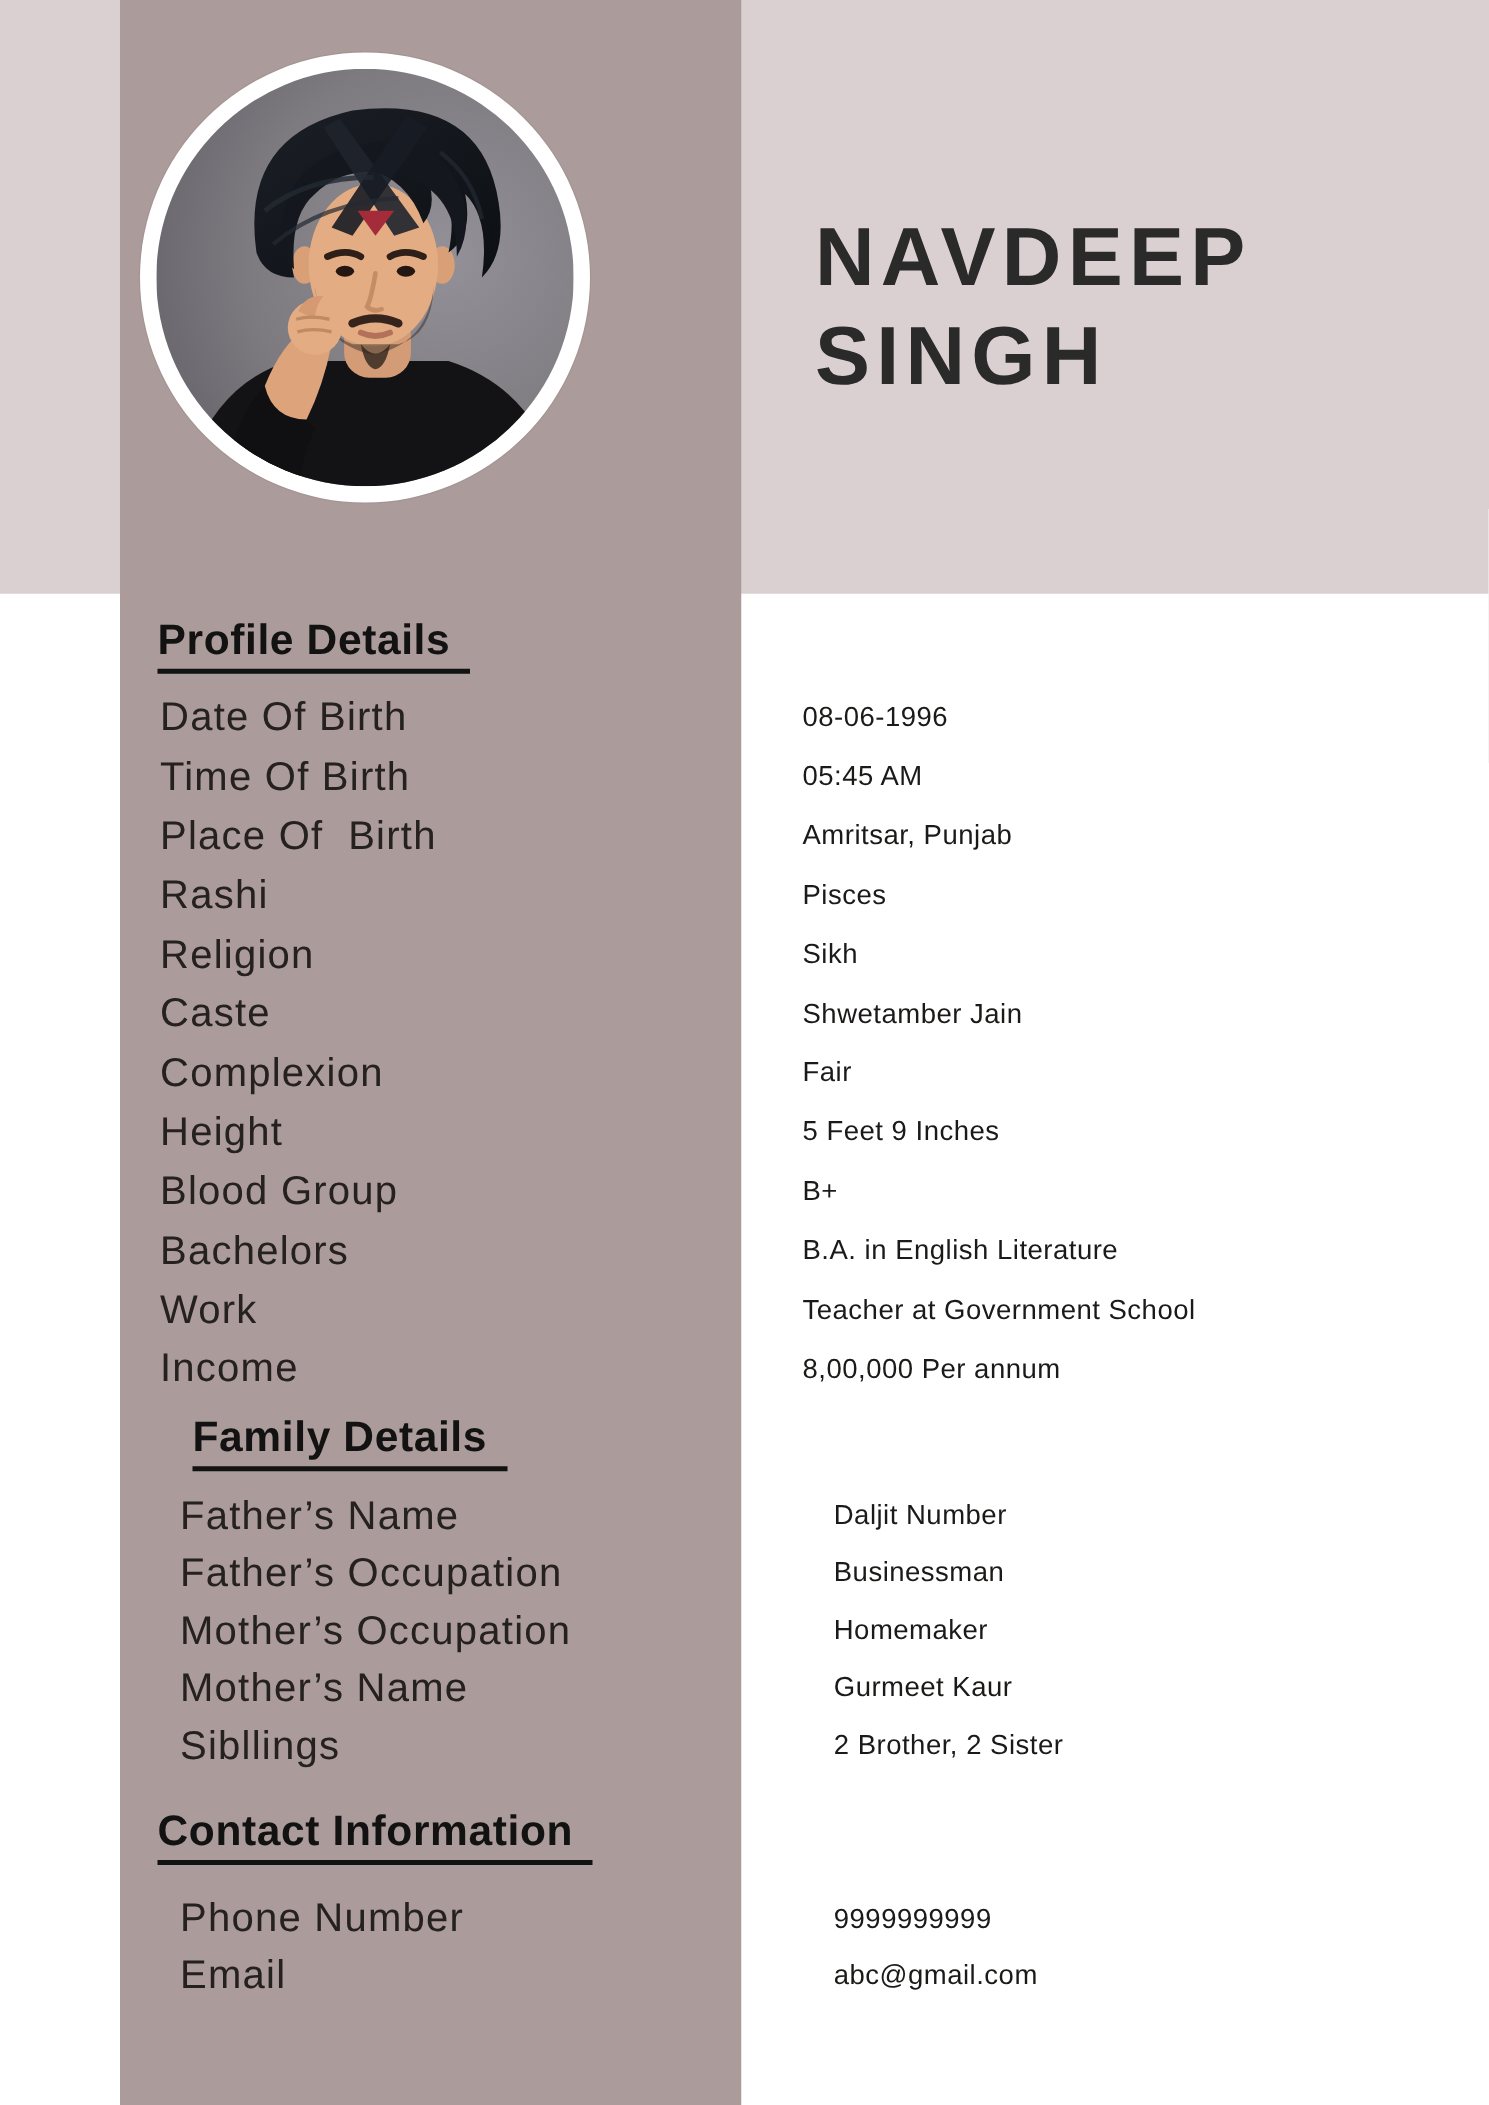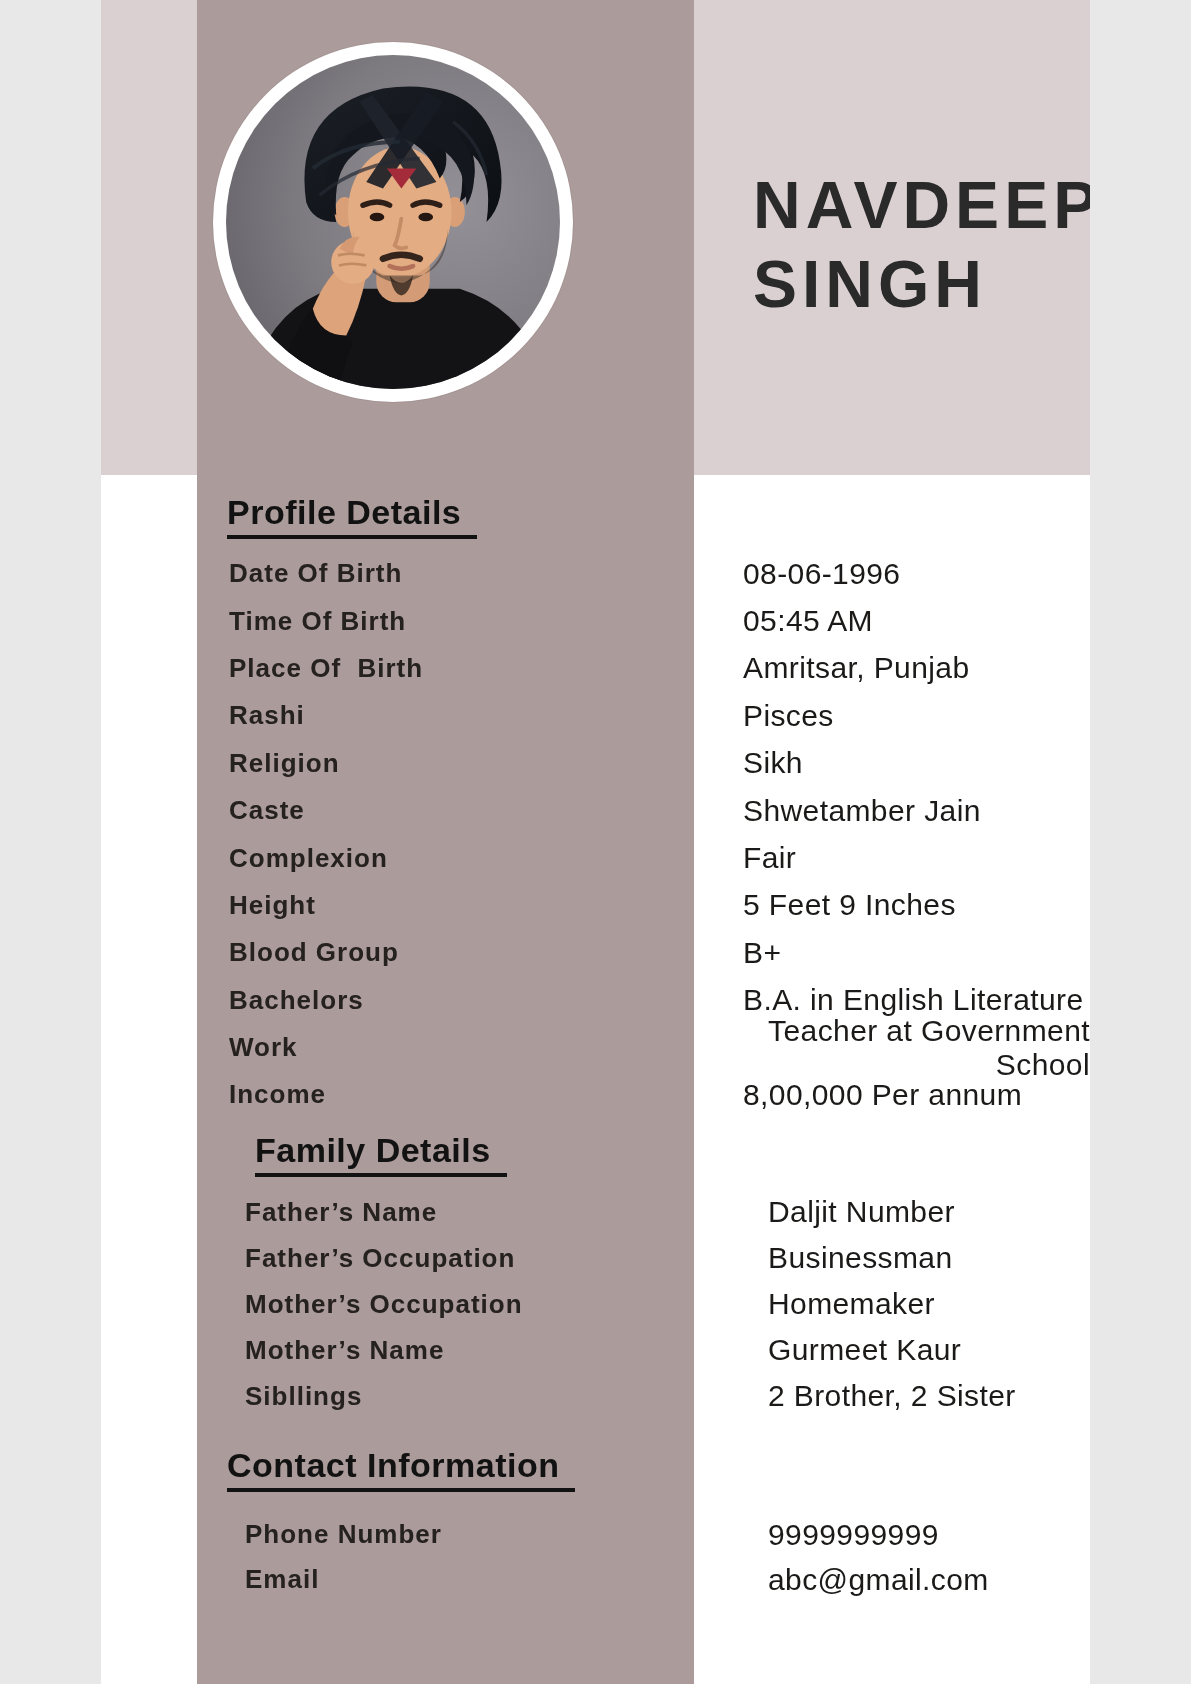--- a/index.html
+++ b/index.html
@@ -1,17 +1,17 @@
 <!DOCTYPE html>
 <html><head>
 <meta charset="utf-8">
 <style>
   html,body { margin:0; padding:0; background:#e8e8e8; }
   .page {
-    position:relative; width:989px; height:1684px; margin:0 auto;
+    position:relative; width:1191px; height:1684px; margin:0 auto;
     background:#ffffff; overflow:hidden;
     font-family:"Liberation Sans", sans-serif;
     color:#1f1d1c;
   }
   .pink-band { position:absolute; left:0; top:0; width:1191px; height:475px; background:#dad0d1; }
   .mauve-col { position:absolute; left:96px; top:0; width:497px; height:1684px; background:#ab9b9a; }
 
   .photo-ring {
     position:absolute; left:112px; top:42px; width:360px; height:360px;
     border-radius:50%; background:#ffffff;
@@ -34,25 +34,25 @@
 
   .rows { position:absolute; left:128px; }
   .rows-profile { top:550px; }
   .rows-family  { top:1189px; }
   .rows-contact { top:1512px; }
   .row { display:flex; align-items:center; }
   .rows-profile .row { height:47.4px; }
   .rows-family  .row { height:46px; }
   .rows-contact .row { height:45px; }
   .row .label {
-    width:514px; flex:0 0 auto; font-size:26px; letter-spacing:1px;
-    color:#25211f; white-space:pre-wrap;font-weight:bold;
+    width:514px; flex:0 0 auto; font-size:32px; letter-spacing:1px;
+    color:#25211f; white-space:pre-wrap;
   }
   .rows-family .row .label, .rows-contact .row .label { width:523px;margin-left:16px; }
-  .row .value { font-size:30px; letter-spacing:0.4px; color:#1b1a19; white-space:pre-wrap;text-align:right; }
+  .row .value { font-size:22px; letter-spacing:0.4px; color:#1b1a19; white-space:pre-wrap;text-align:right; }
 </style>
 </head>
 <body>
 
 <div class="page">
 
   <div class="pink-band"></div>
   <div class="mauve-col"></div>
 
   <div class="photo-ring">

